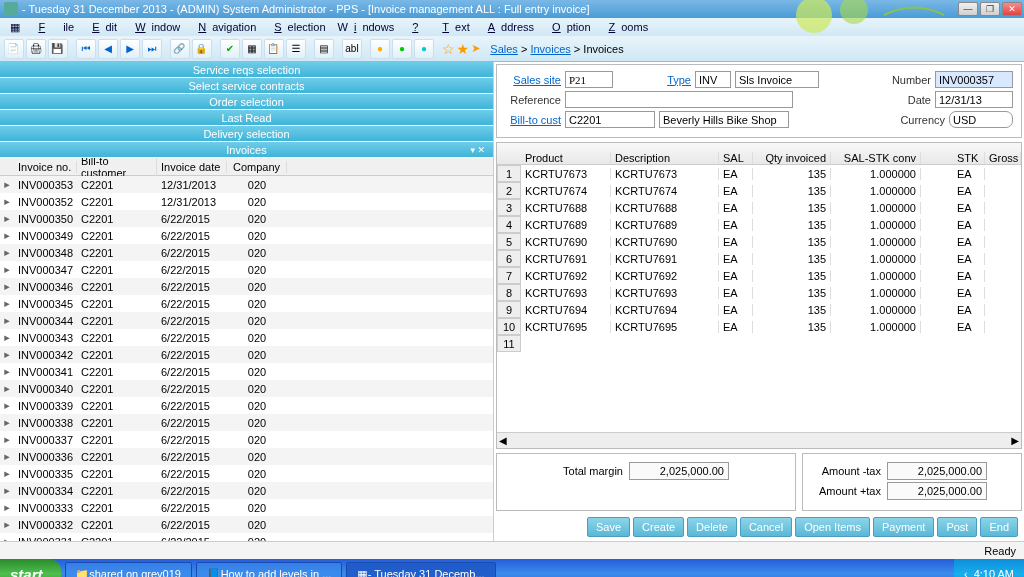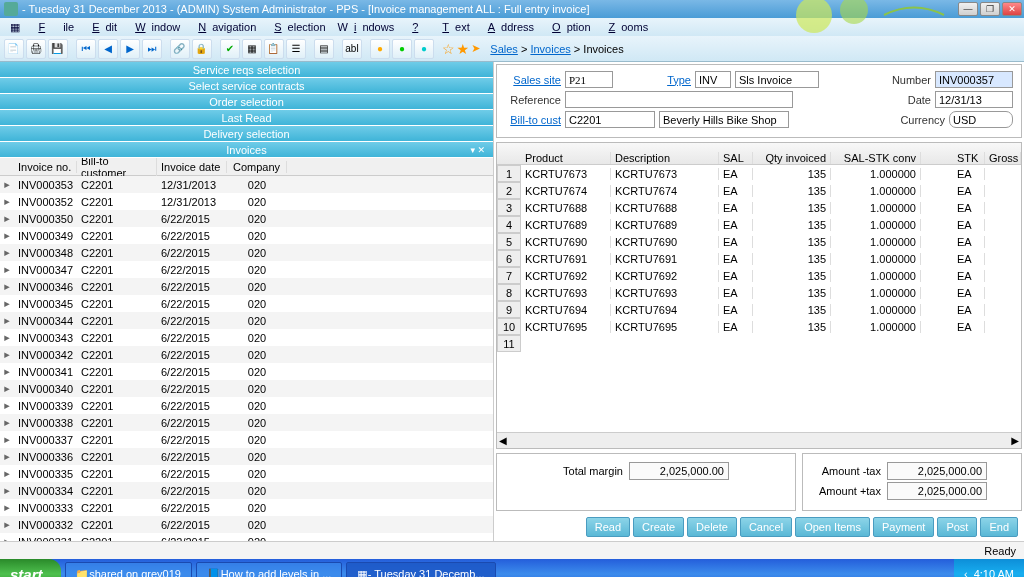--- a/index.html
+++ b/index.html
@@ -490,21 +490,21 @@
           <input class="total-input" value="2,025,000.00" style="">
         </div>
         <div class="totals-row">
           <span style="width:70px;text-align:right">Amount +tax</span>
           <input class="total-input" value="2,025,000.00" style="">
         </div>
       </div>
     </div>
 
     <div class="button-bar">
-      <button class="action-btn">Read</button>
+      <button class="action-btn">Save</button>
       <button class="action-btn">Create</button>
       <button class="action-btn">Delete</button>
       <button class="action-btn">Cancel</button>
       <button class="action-btn">Open Items</button>
       <button class="action-btn">Payment</button>
       <button class="action-btn">Post</button>
       <button class="action-btn">End</button>
     </div>
   </div>
 </div>

